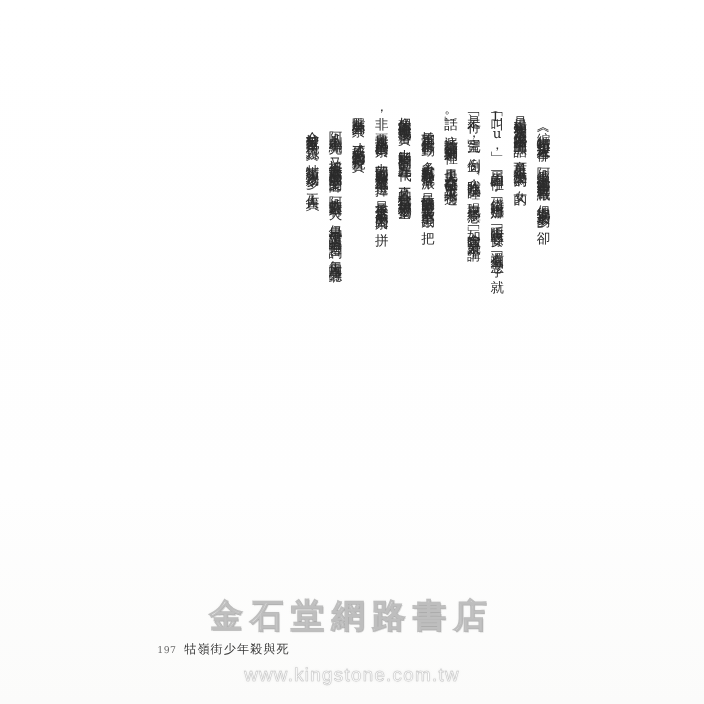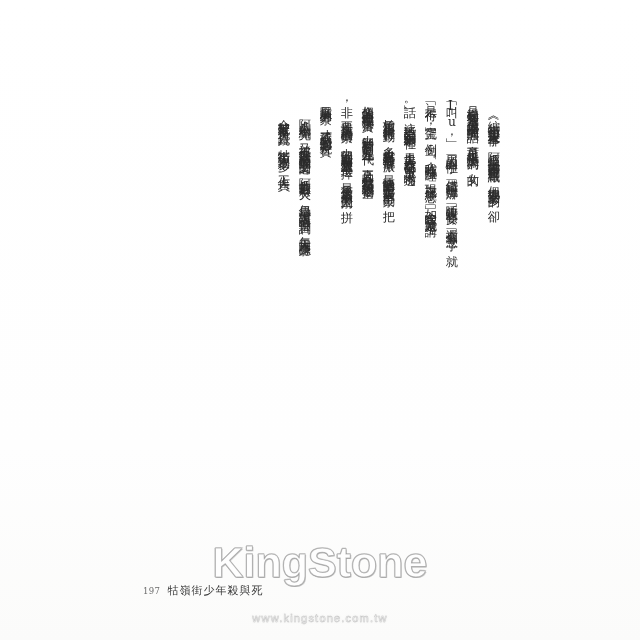--- a/index.html
+++ b/index.html
@@ -118,21 +118,21 @@
     letter-spacing: 7px;
     line-height: 1.05;
     -webkit-text-stroke: 1px rgba(140,140,140,0.55);
     text-shadow:
       1px 1px 0 rgba(160,160,160,0.35),
       0 0 2px rgba(170,170,170,0.3);
     margin-bottom: 1px;
   }
   .wm-url {
     font-family: "Liberation Sans", sans-serif;
-    font-size: 11px;
+    font-size: 17px;
     letter-spacing: 1.2px;
     color: rgba(255,255,255,0.95);
     -webkit-text-stroke: 0.5px rgba(150,150,150,0.5);
     text-shadow: 0 0 2px rgba(160,160,160,0.35);
     margin-top: 28px;
   }
 </style>
 </head>
 <body>
 
@@ -152,16 +152,16 @@
     <div class="vline indent">阿瓜劇本編完，又被抓去演老氣橫秋的國文老師。阿瓜的數只有一天，仍早早請父親講過一遍台詞，每天用隨身聽</div>
     <div class="vline indent">全被分配了角色入鏡。《牯嶺街》人物眾多，工作人員</div>
   </div>
 
   <div class="footer">
     <span class="folio">197</span>
     <span class="running-title">牯嶺街少年殺與死</span>
   </div>
 
   <div class="wm-wrap">
-    <div class="wm-king">KingStone</div>
+    <div class="wm-cn">金石堂網路書店</div>
     <div class="wm-url">www.kingstone.com.tw</div>
   </div>
 </div>
 
 </body></html>

